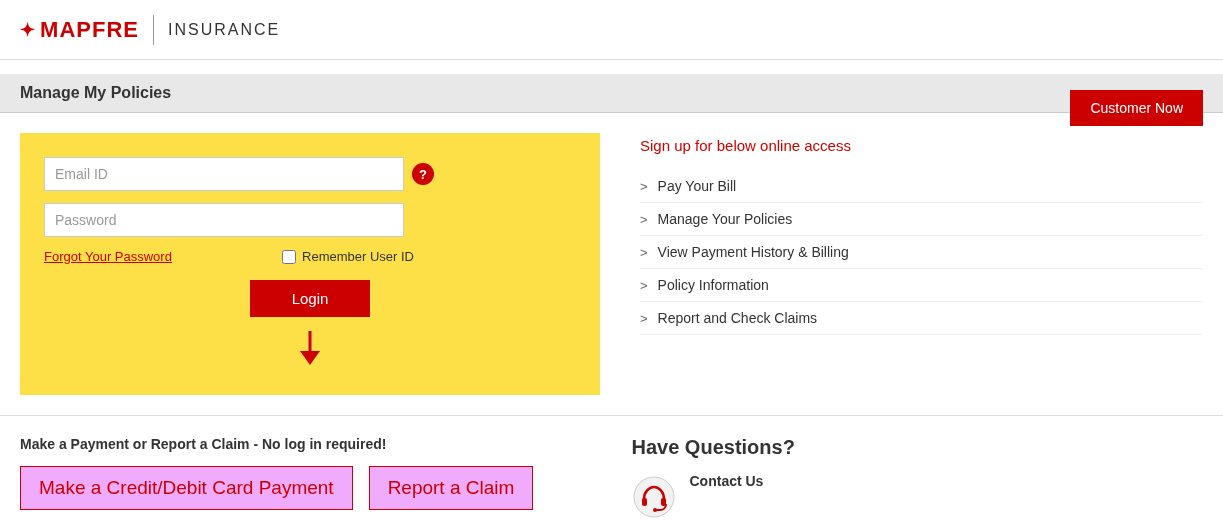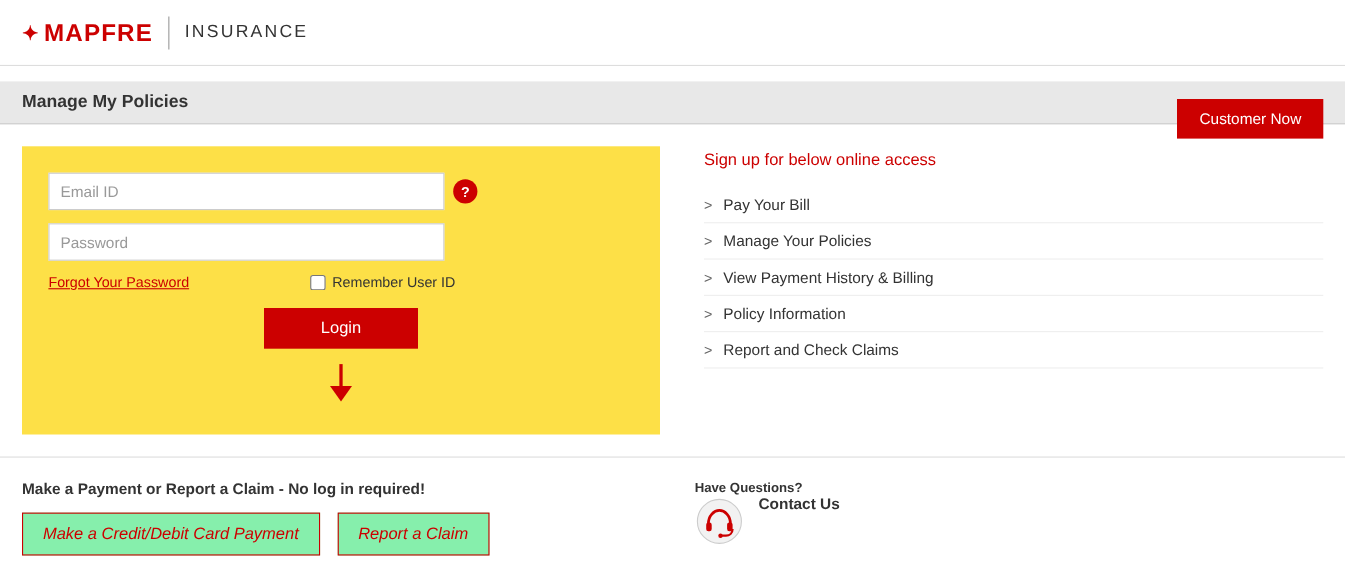--- a/index.html
+++ b/index.html
@@ -117,21 +117,21 @@
     .remember-row input[type="checkbox"] {
       width: 14px;
       height: 14px;
     }
     .remember-label {
       font-size: 13px;
       color: #333;
     }
     .login-button {
       display: block;
-      width: 140px;
+      width: 120px;
       padding: 10px 0;
       background: #cc0000;
       color: #fff;
       border: none;
       font-size: 15px;
       cursor: pointer;
       text-align: center;
       margin: 0 auto;
     }
 
@@ -199,35 +199,35 @@
       color: #333;
       margin-bottom: 14px;
     }
     .payment-buttons {
       display: flex;
       gap: 16px;
     }
     .payment-btn {
       padding: 10px 18px;
       border: 1px solid #cc0000;
-      background: #86efac;
-      color: #cc0000;
-      font-size: 15px;
-      cursor: pointer;
-      font-style: italic;
+      background: #f0abfc;
+      color: #cc0000;
+      font-size: 19px;
+      cursor: pointer;
     }
 
     
     .questions-section {
       flex: 1;
     }
     .questions-title {
-      font-size: 12px;
-      font-weight: bold;
-      color: #333;
+      font-size: 20px;
+      font-weight: bold;
+      color: #333;
+      margin-bottom: 14px;
     }
     .contact-row {
       display: flex;
       align-items: flex-start;
       gap: 14px;
     }
     .headset-icon {
       width: 44px;
       height: 44px;
       flex-shrink: 0;

